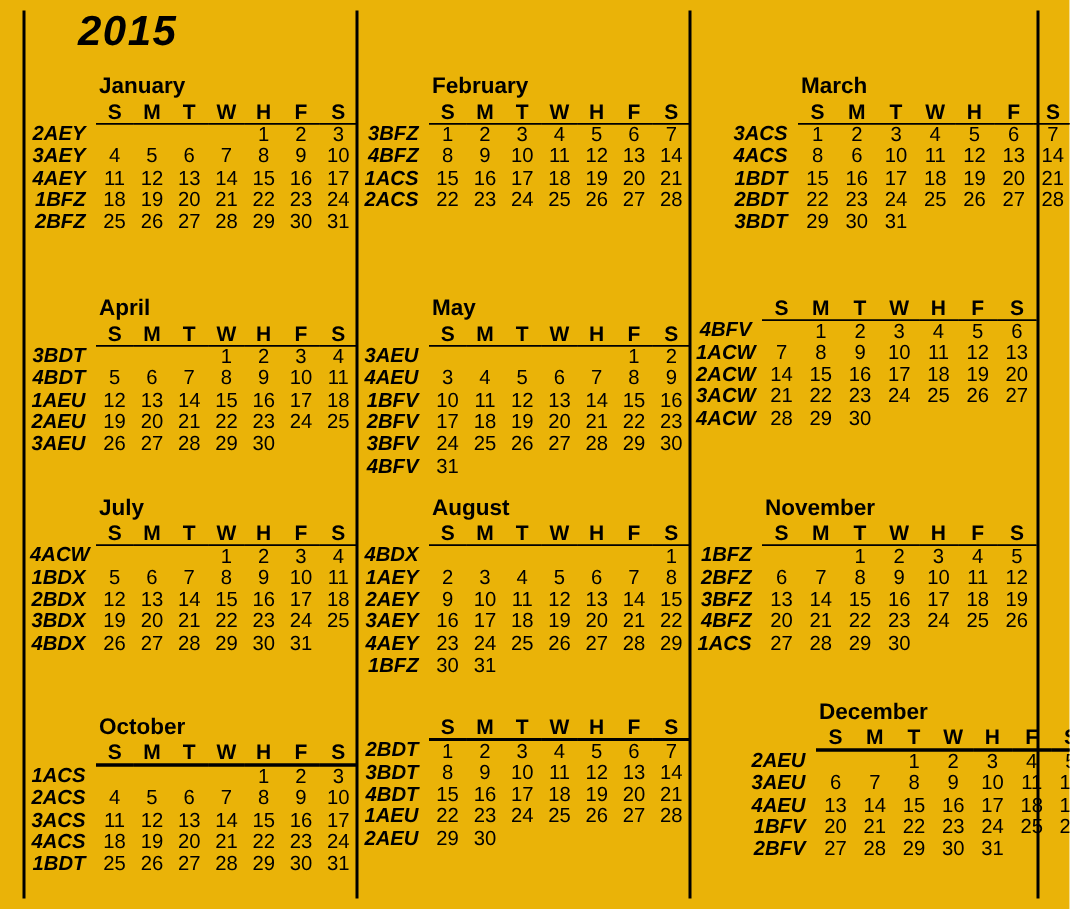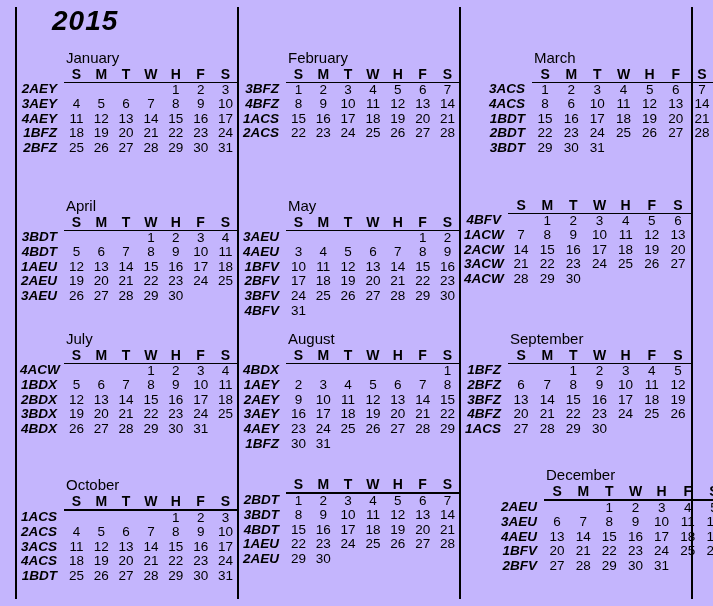--- a/index.html
+++ b/index.html
@@ -4,21 +4,21 @@
 <style>
   * { margin: 0; padding: 0; box-sizing: border-box; }
   html, body { background: #ffffff; }
   body {
     width: 713px; height: 606px;
     position: relative;
     overflow: hidden;
     font-family: "Liberation Sans", sans-serif;
     color: #000;
   }
-  .page { position: absolute; left: 0; top: 0; width: 713px; height: 606px; background: #c4b5fd; }
+  .page { position: absolute; left: 0; top: 0; width: 713px; height: 606px; background: #eab308; }
 
   .year-title {
     position: absolute;
     left: 52px; top: 5px;
     font-size: 28px;
     font-weight: bold;
     font-style: italic;
     letter-spacing: 1px;
   }
 
@@ -26,21 +26,21 @@
     position: absolute;
     top: 7px;
     width: 2px;
     height: 592px;
     background: #000;
   }
 
   .month { position: absolute; }
   .month-name {
     font-size: 15px;
-    font-weight: normal;
+    font-weight: bold;
     line-height: 16px;
     margin-left: 46px;
     margin-bottom: 1px;
     white-space: nowrap;
   }
   table.month-grid { border-collapse: collapse; table-layout: fixed; }
   table.month-grid th, table.month-grid td {
     padding: 0;
     text-align: center;
     font-size: 13.5px;
@@ -708,21 +708,21 @@
               <td></td>
               <td></td>
               <td></td>
               <td></td>
               <td></td>
             </tr>
           </tbody>
         </table>
       </div>
       <div class="month" style="left: 464px; top: 331px; width: 227px;">
-        <div class="month-name">September</div>
+        <div class="month-name">November</div>
         <table class="month-grid" style="width: 227px;">
           <colgroup>
             <col style="width: 44px;">
             <col>
             <col>
             <col>
             <col>
             <col>
             <col>
             <col>

